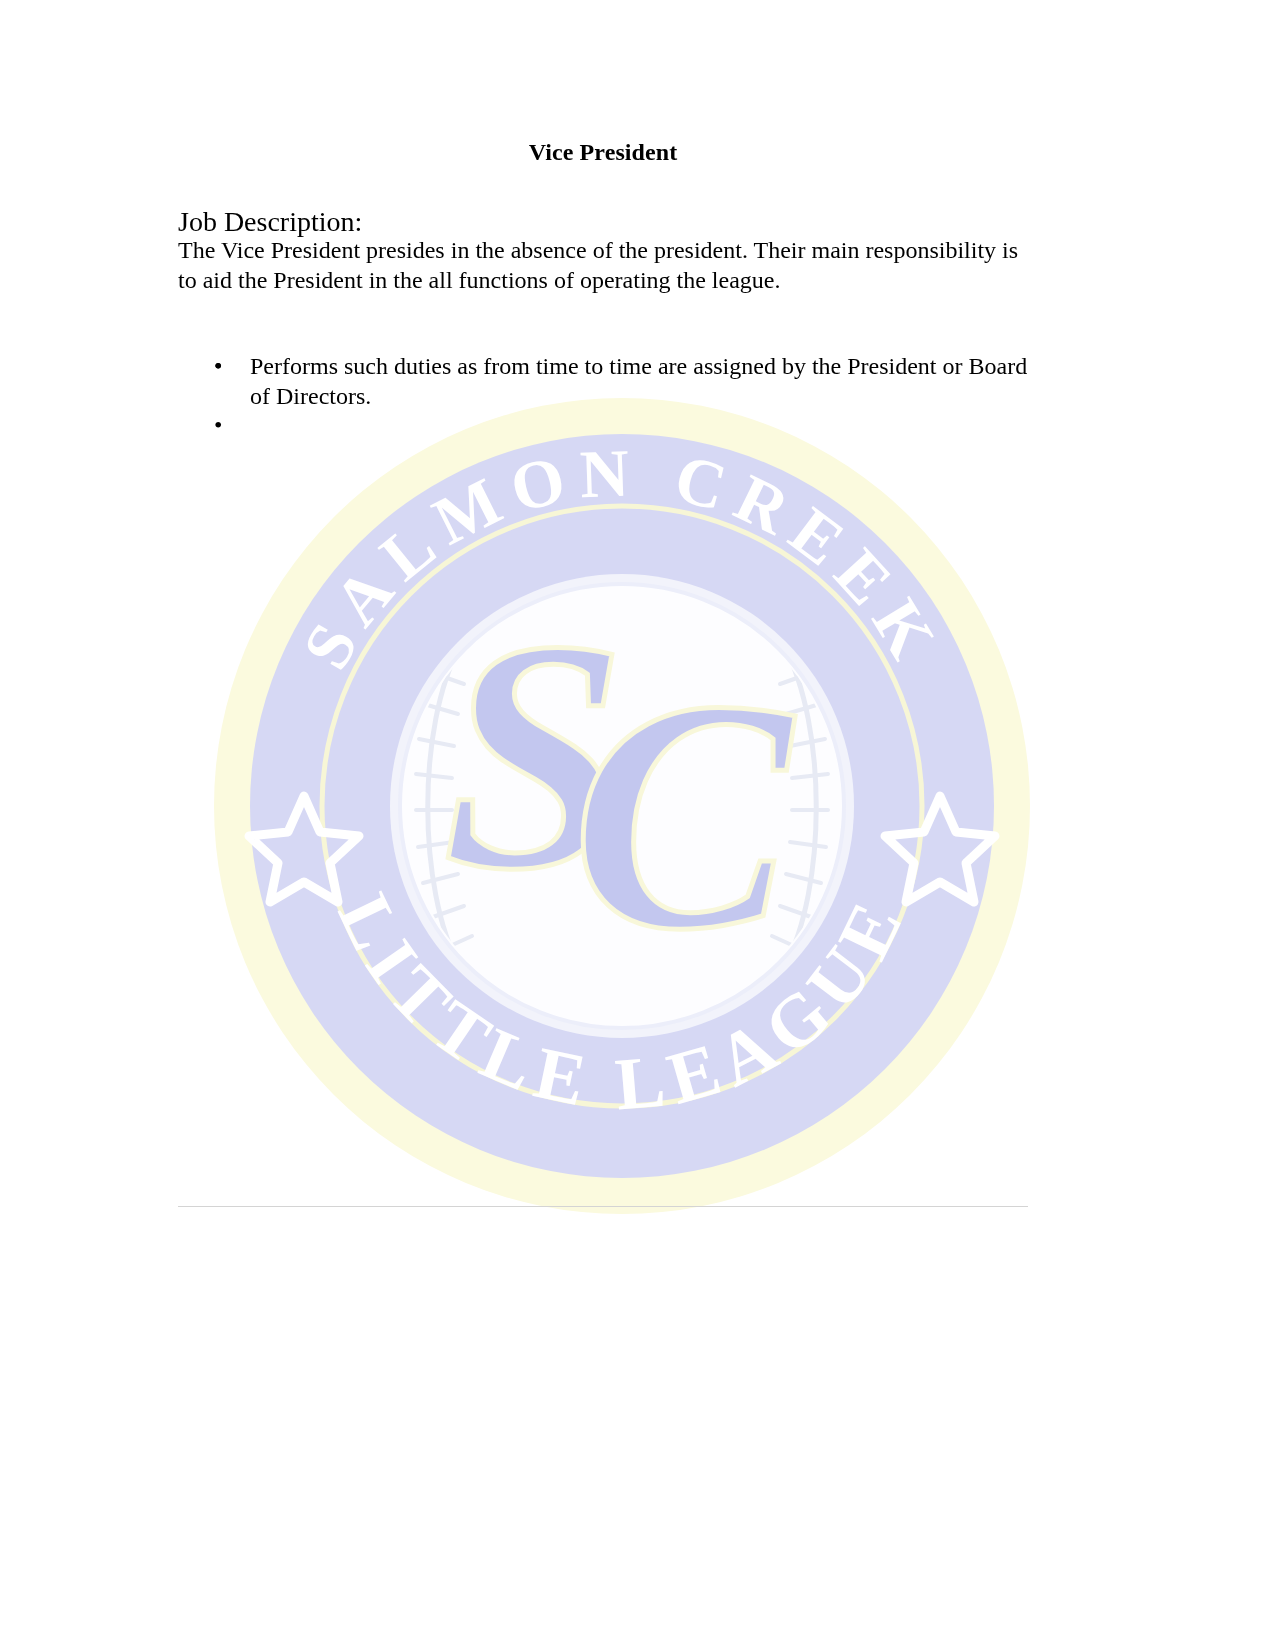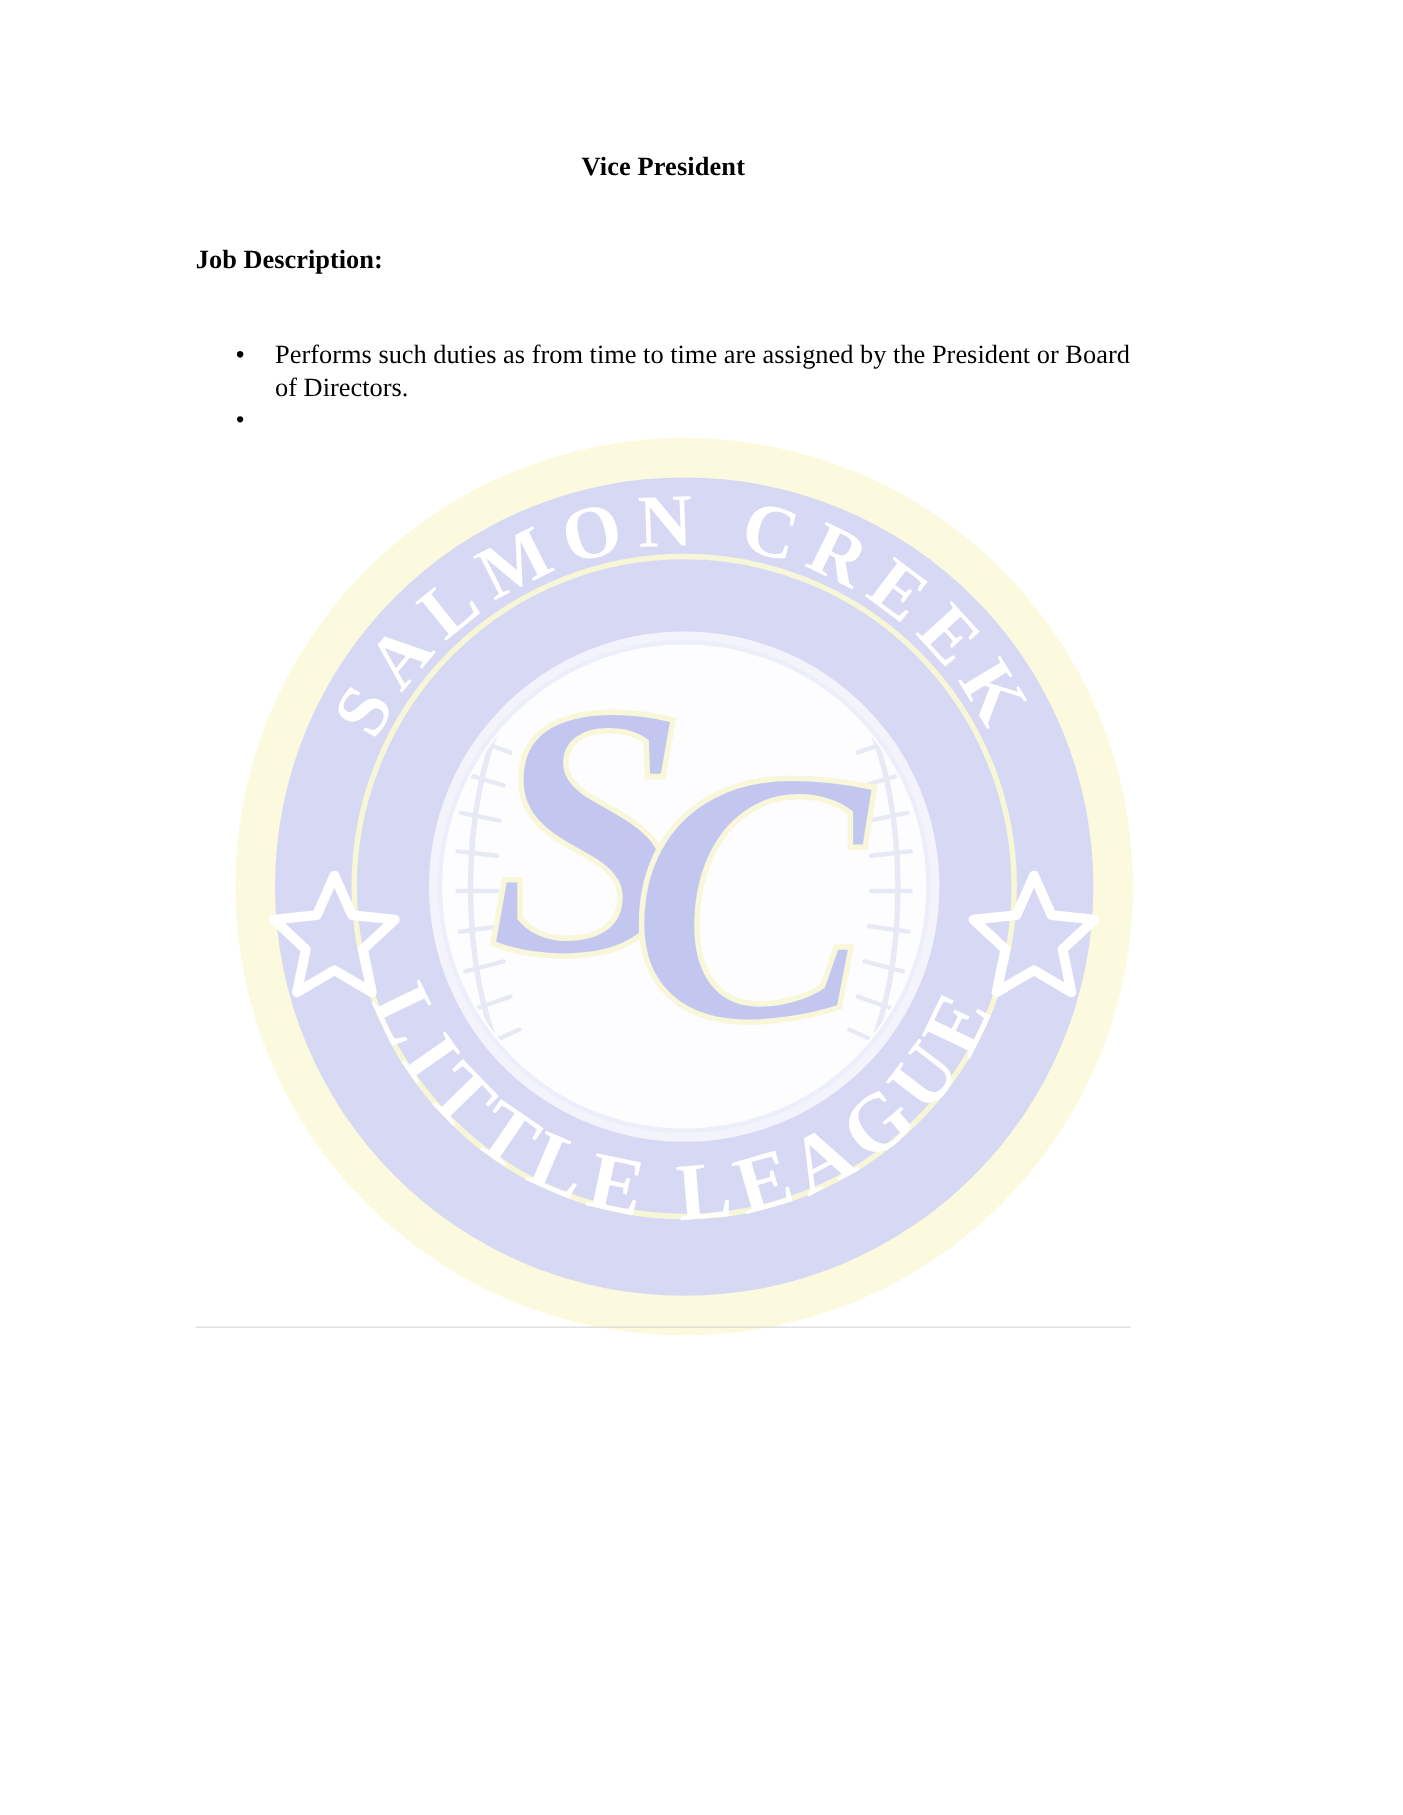--- a/index.html
+++ b/index.html
@@ -35,26 +35,26 @@
     left: 178px;
     top: 138px;
     width: 850px;
     z-index: 2;
   }
   .doc-title {
     text-align: center;
     font-weight: bold;
     font-size: 24px;
     line-height: 29px;
-    margin: 0 0 56px 0;
+    margin: 0 0 40px 0;
     letter-spacing: .1px;
   }
   .sec-head {
-    font-weight: bold;
-    font-size: 24px;
+    font-weight: normal;
+    font-size: 28px;
     line-height: 29px;
     margin: 0;
   }
   p.para {
     font-size: 24px;
     line-height: 29.5px;
     margin: 0;
     text-align: left;
   }
   .gap-para { height: 29px; }
@@ -158,20 +158,21 @@
       </g>
     </svg>
   </div>
 
   <div class="doc-body">
 
     <div class="doc-title">Vice President</div>
 
     <div class="sec-head">Job Description:</div>
 
+    <p class="para">The Vice President presides in the absence of the president.  Their main responsibility is to aid the President in the all functions of operating the league.</p>
 
     <div class="gap-para"></div>
 
 
     <div class="gap-small"></div>
 
 
     <ul class="duties">
       <li>
         <span class="bullet">•</span>

